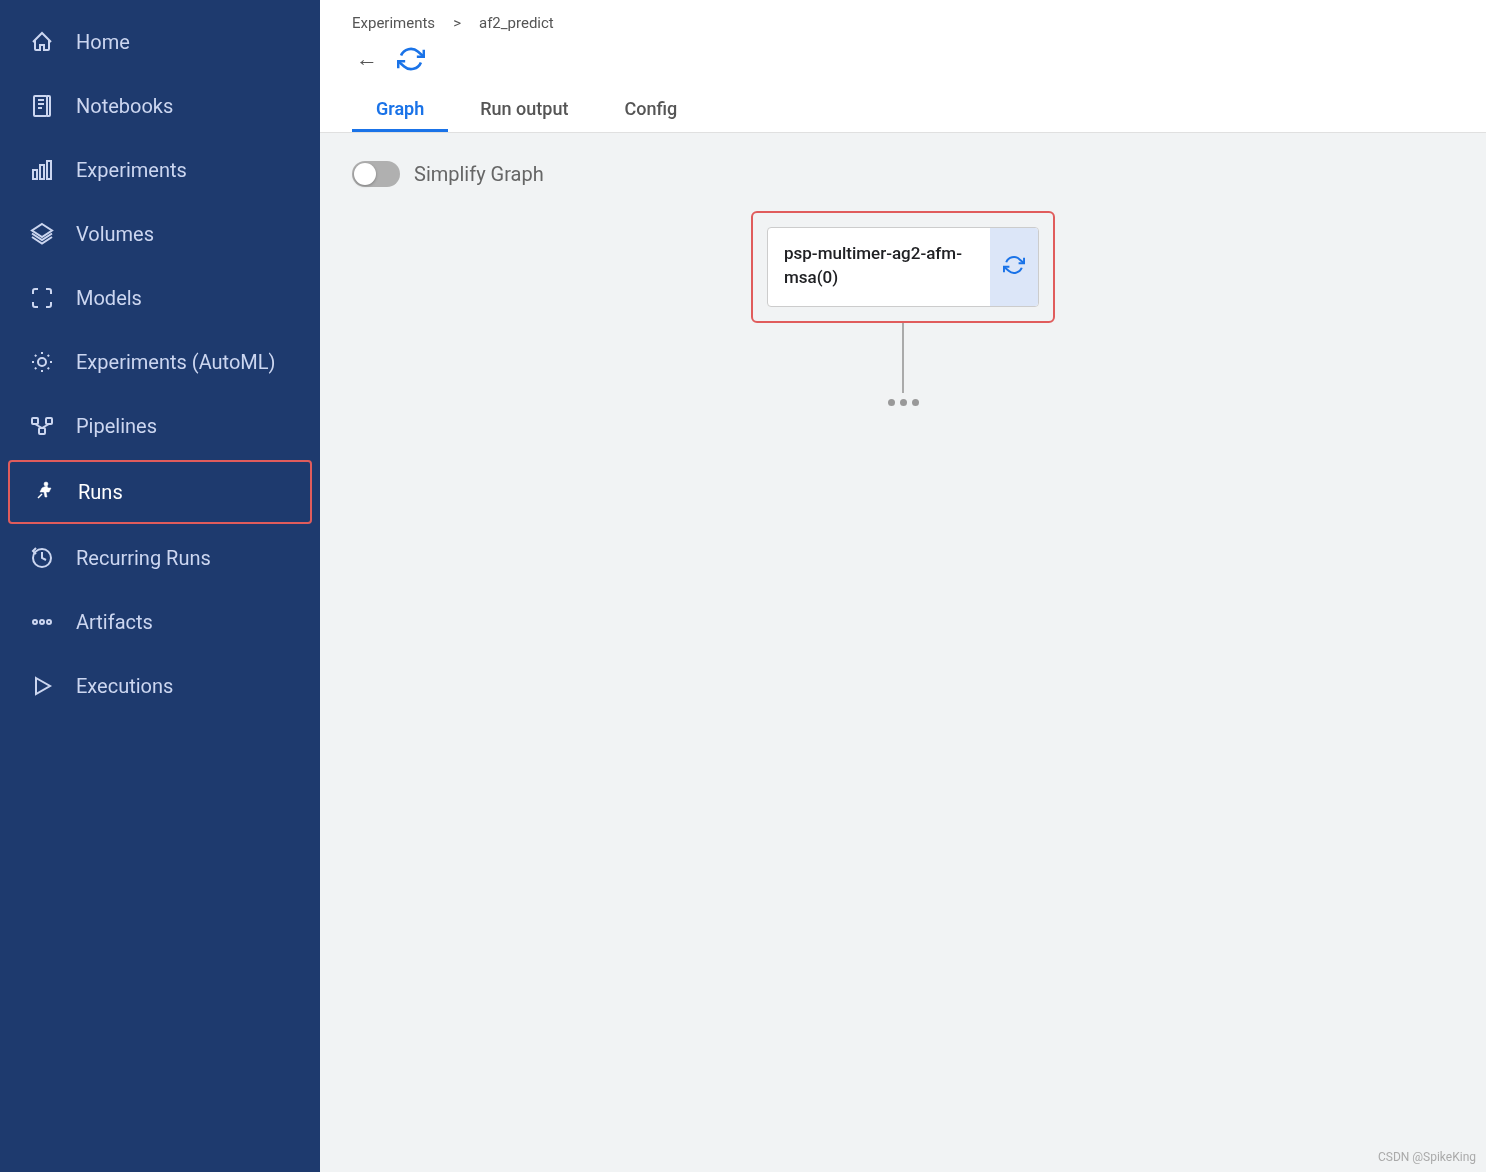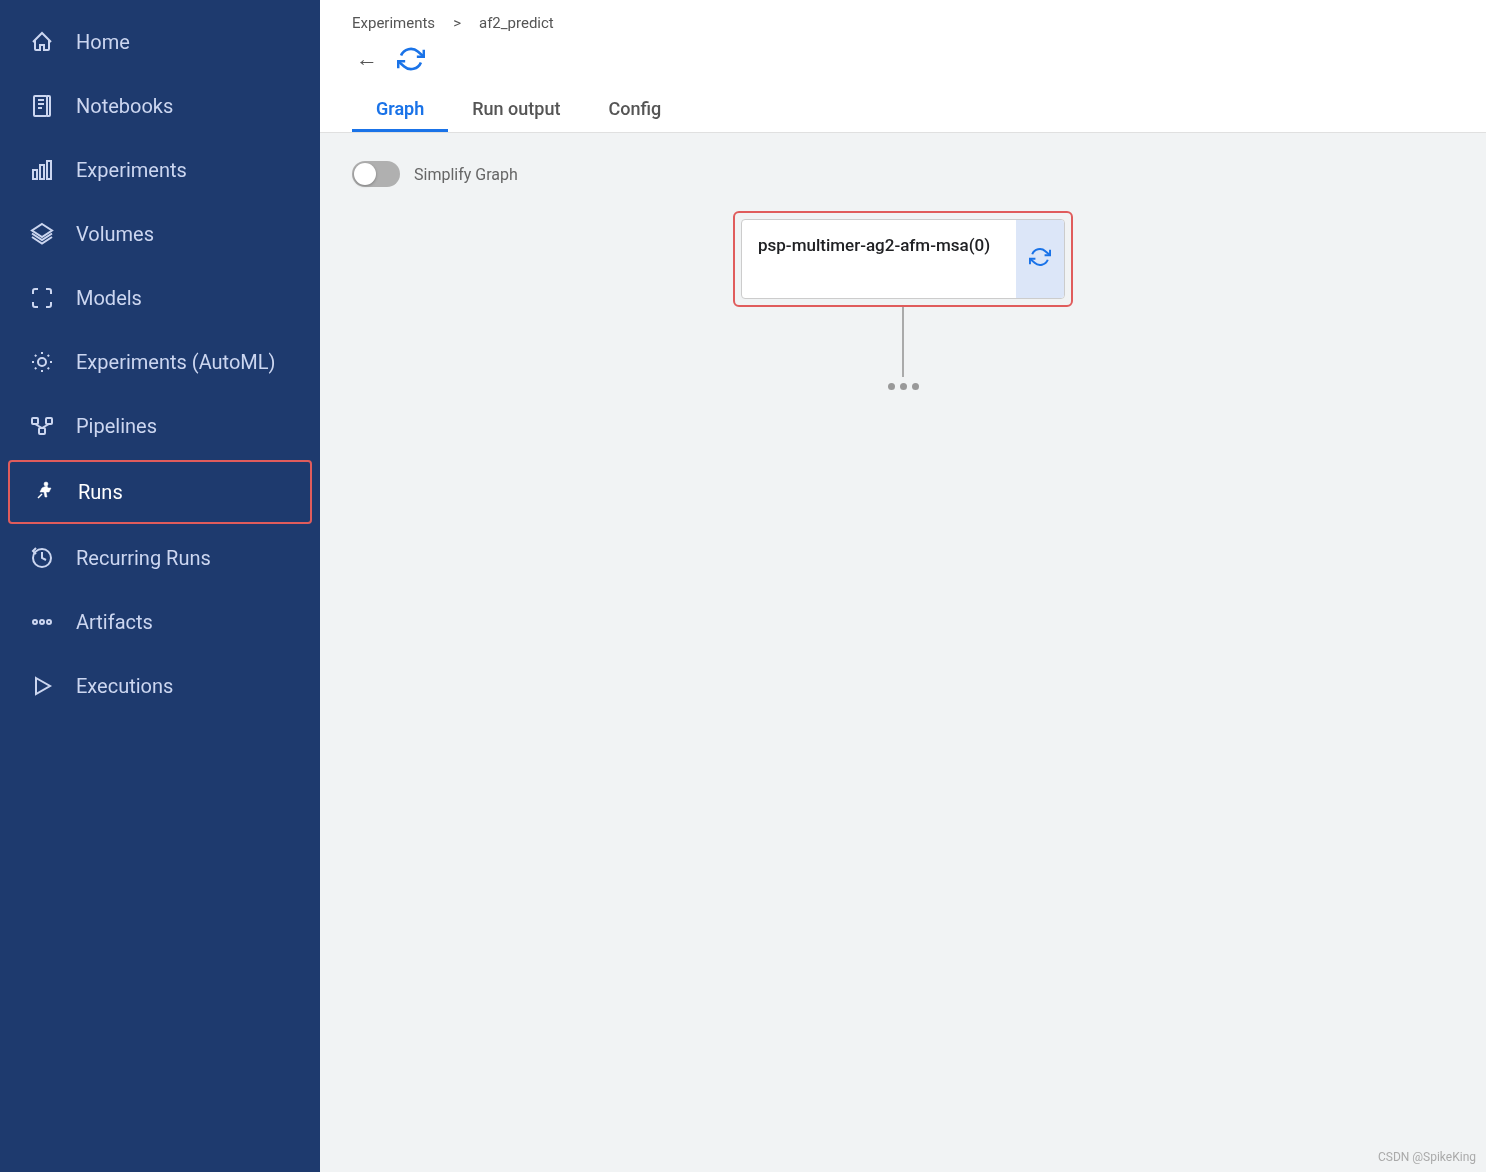--- a/index.html
+++ b/index.html
@@ -88,21 +88,21 @@
       justify-content: center;
     }
     .page-title {
       font-size: 32px;
       font-weight: 700;
       color: #202124;
     }
 
     .tabs {
       display: flex;
-      gap: 0;
+      gap: 8px;
     }
     .tab {
       font-size: 18px;
       font-weight: 500;
       color: #555;
       padding: 10px 24px;
       cursor: pointer;
       border-bottom: 3px solid transparent;
     }
     .tab.active {
@@ -138,37 +138,37 @@
       width: 22px;
       height: 22px;
       background: #fff;
       border-radius: 50%;
       position: absolute;
       top: 2px;
       left: 2px;
       box-shadow: 0 1px 3px rgba(0,0,0,0.3);
     }
     .simplify-label {
-      font-size: 16px;
+      font-size: 20px;
       color: #666;
     }
 
     
     .graph-container {
       position: relative;
       display: flex;
       flex-direction: column;
       align-items: center;
     }
     .node-wrapper {
       border: 2.5px solid #e05c5c;
       border-radius: 6px;
-      padding: 6px;
+      padding: 14px;
       background: transparent;
-      width: 340px;
+      width: 304px;
     }
     .node-box {
       background: #fff;
       border: 1.5px solid #ccc;
       border-radius: 4px;
       display: flex;
       align-items: stretch;
       min-height: 80px;
       overflow: hidden;
     }

